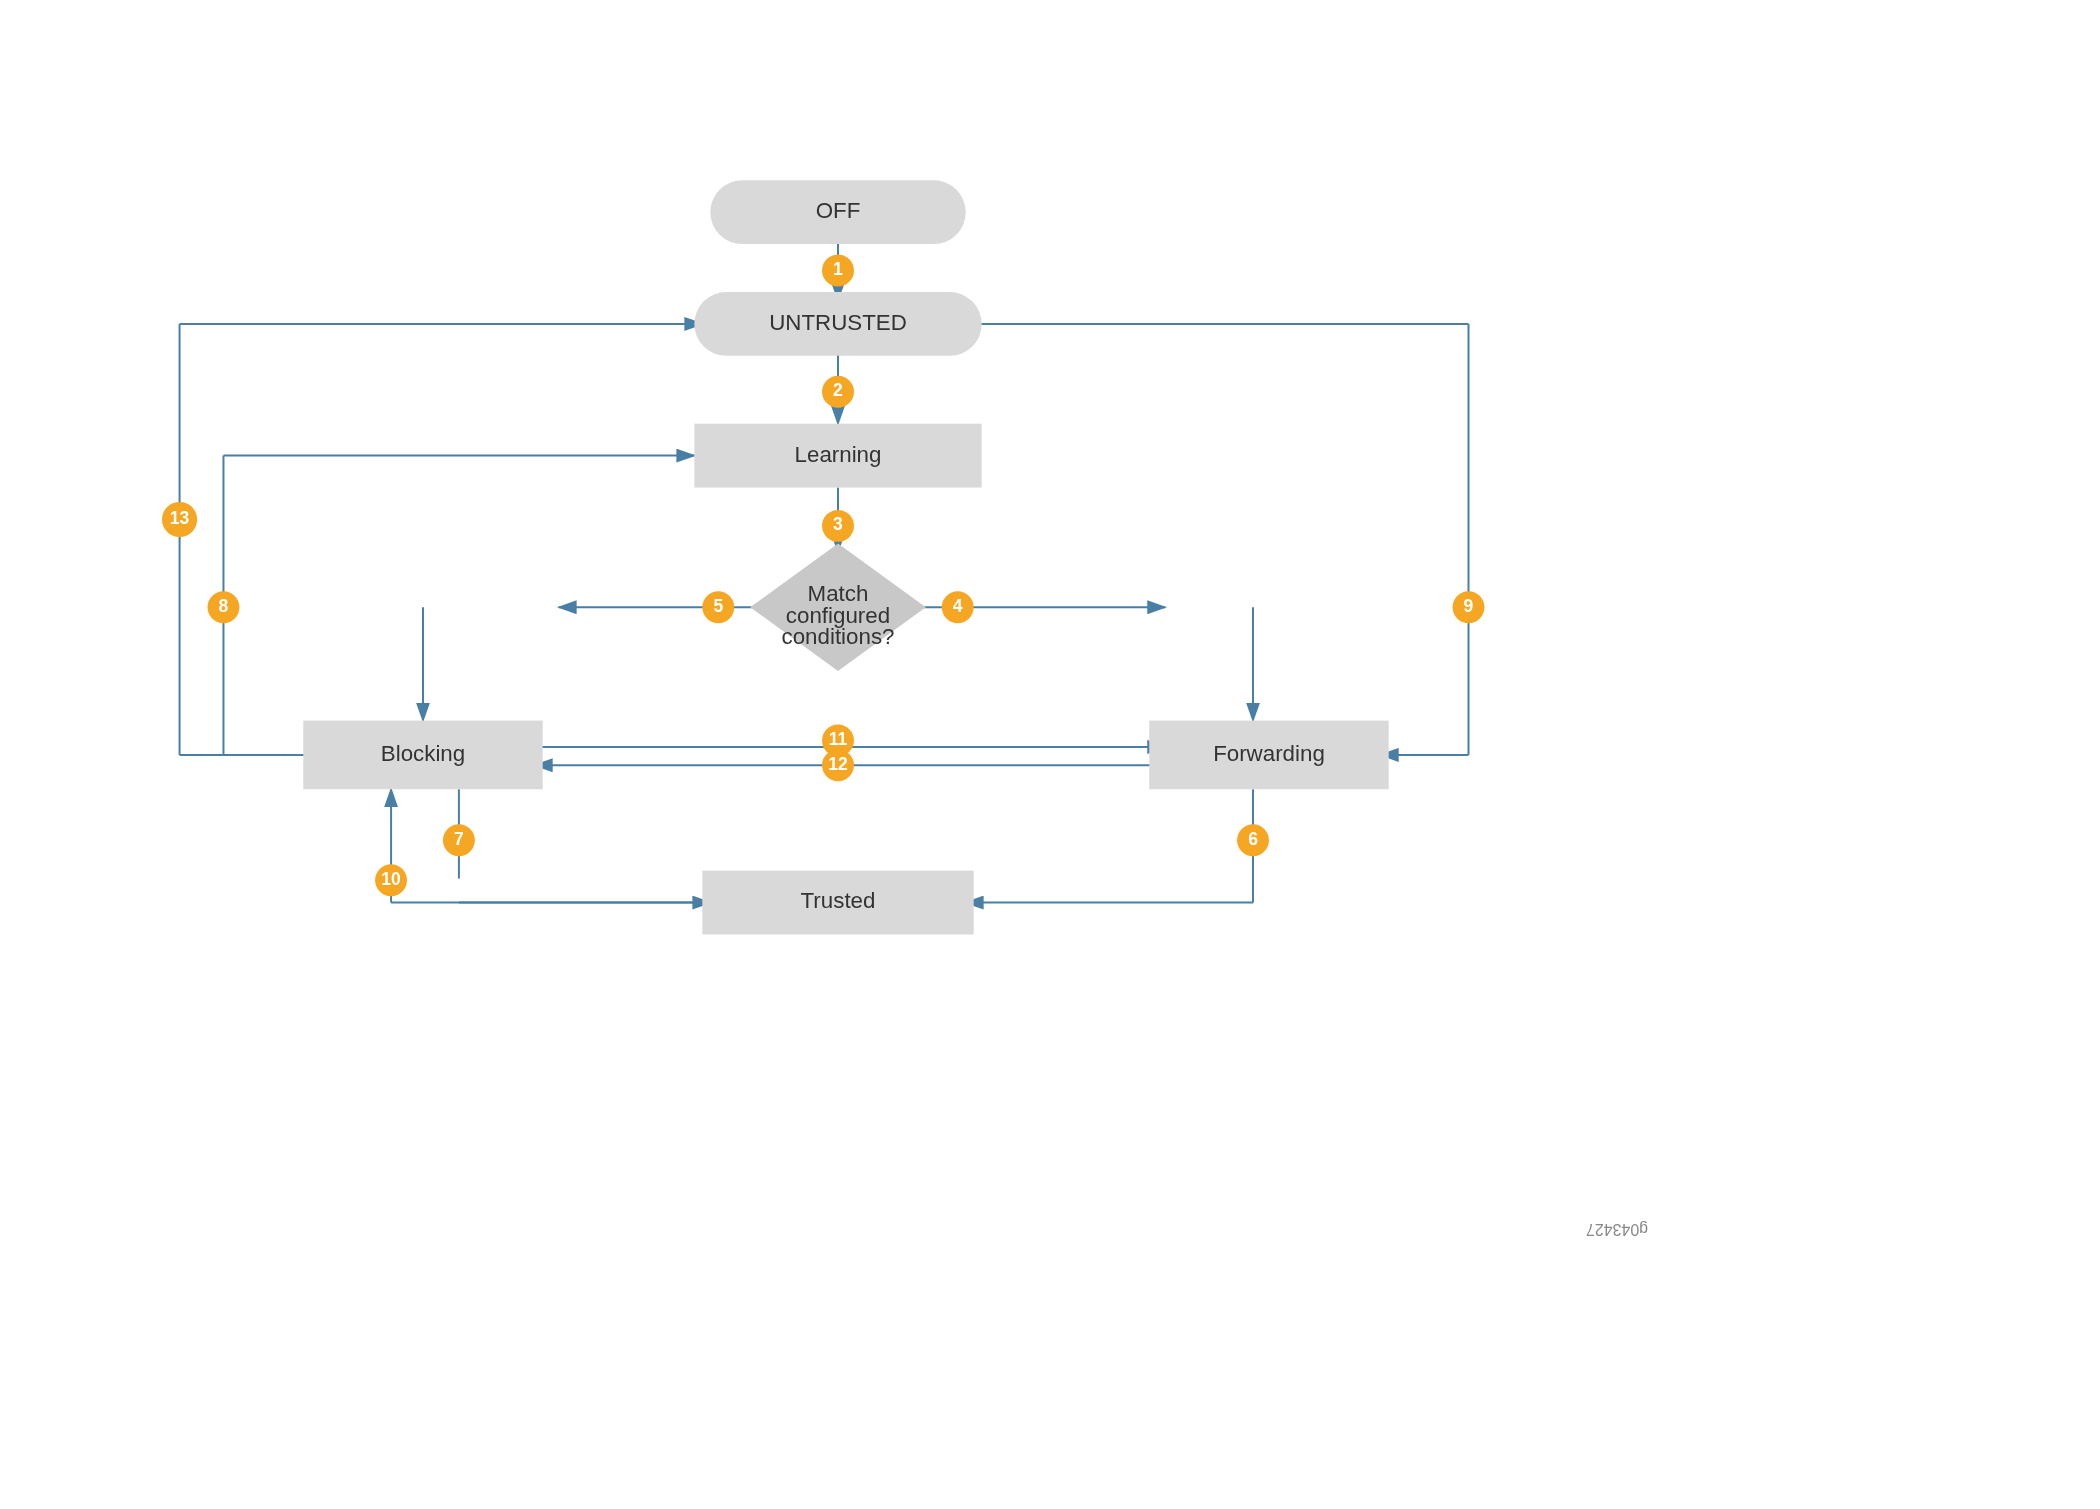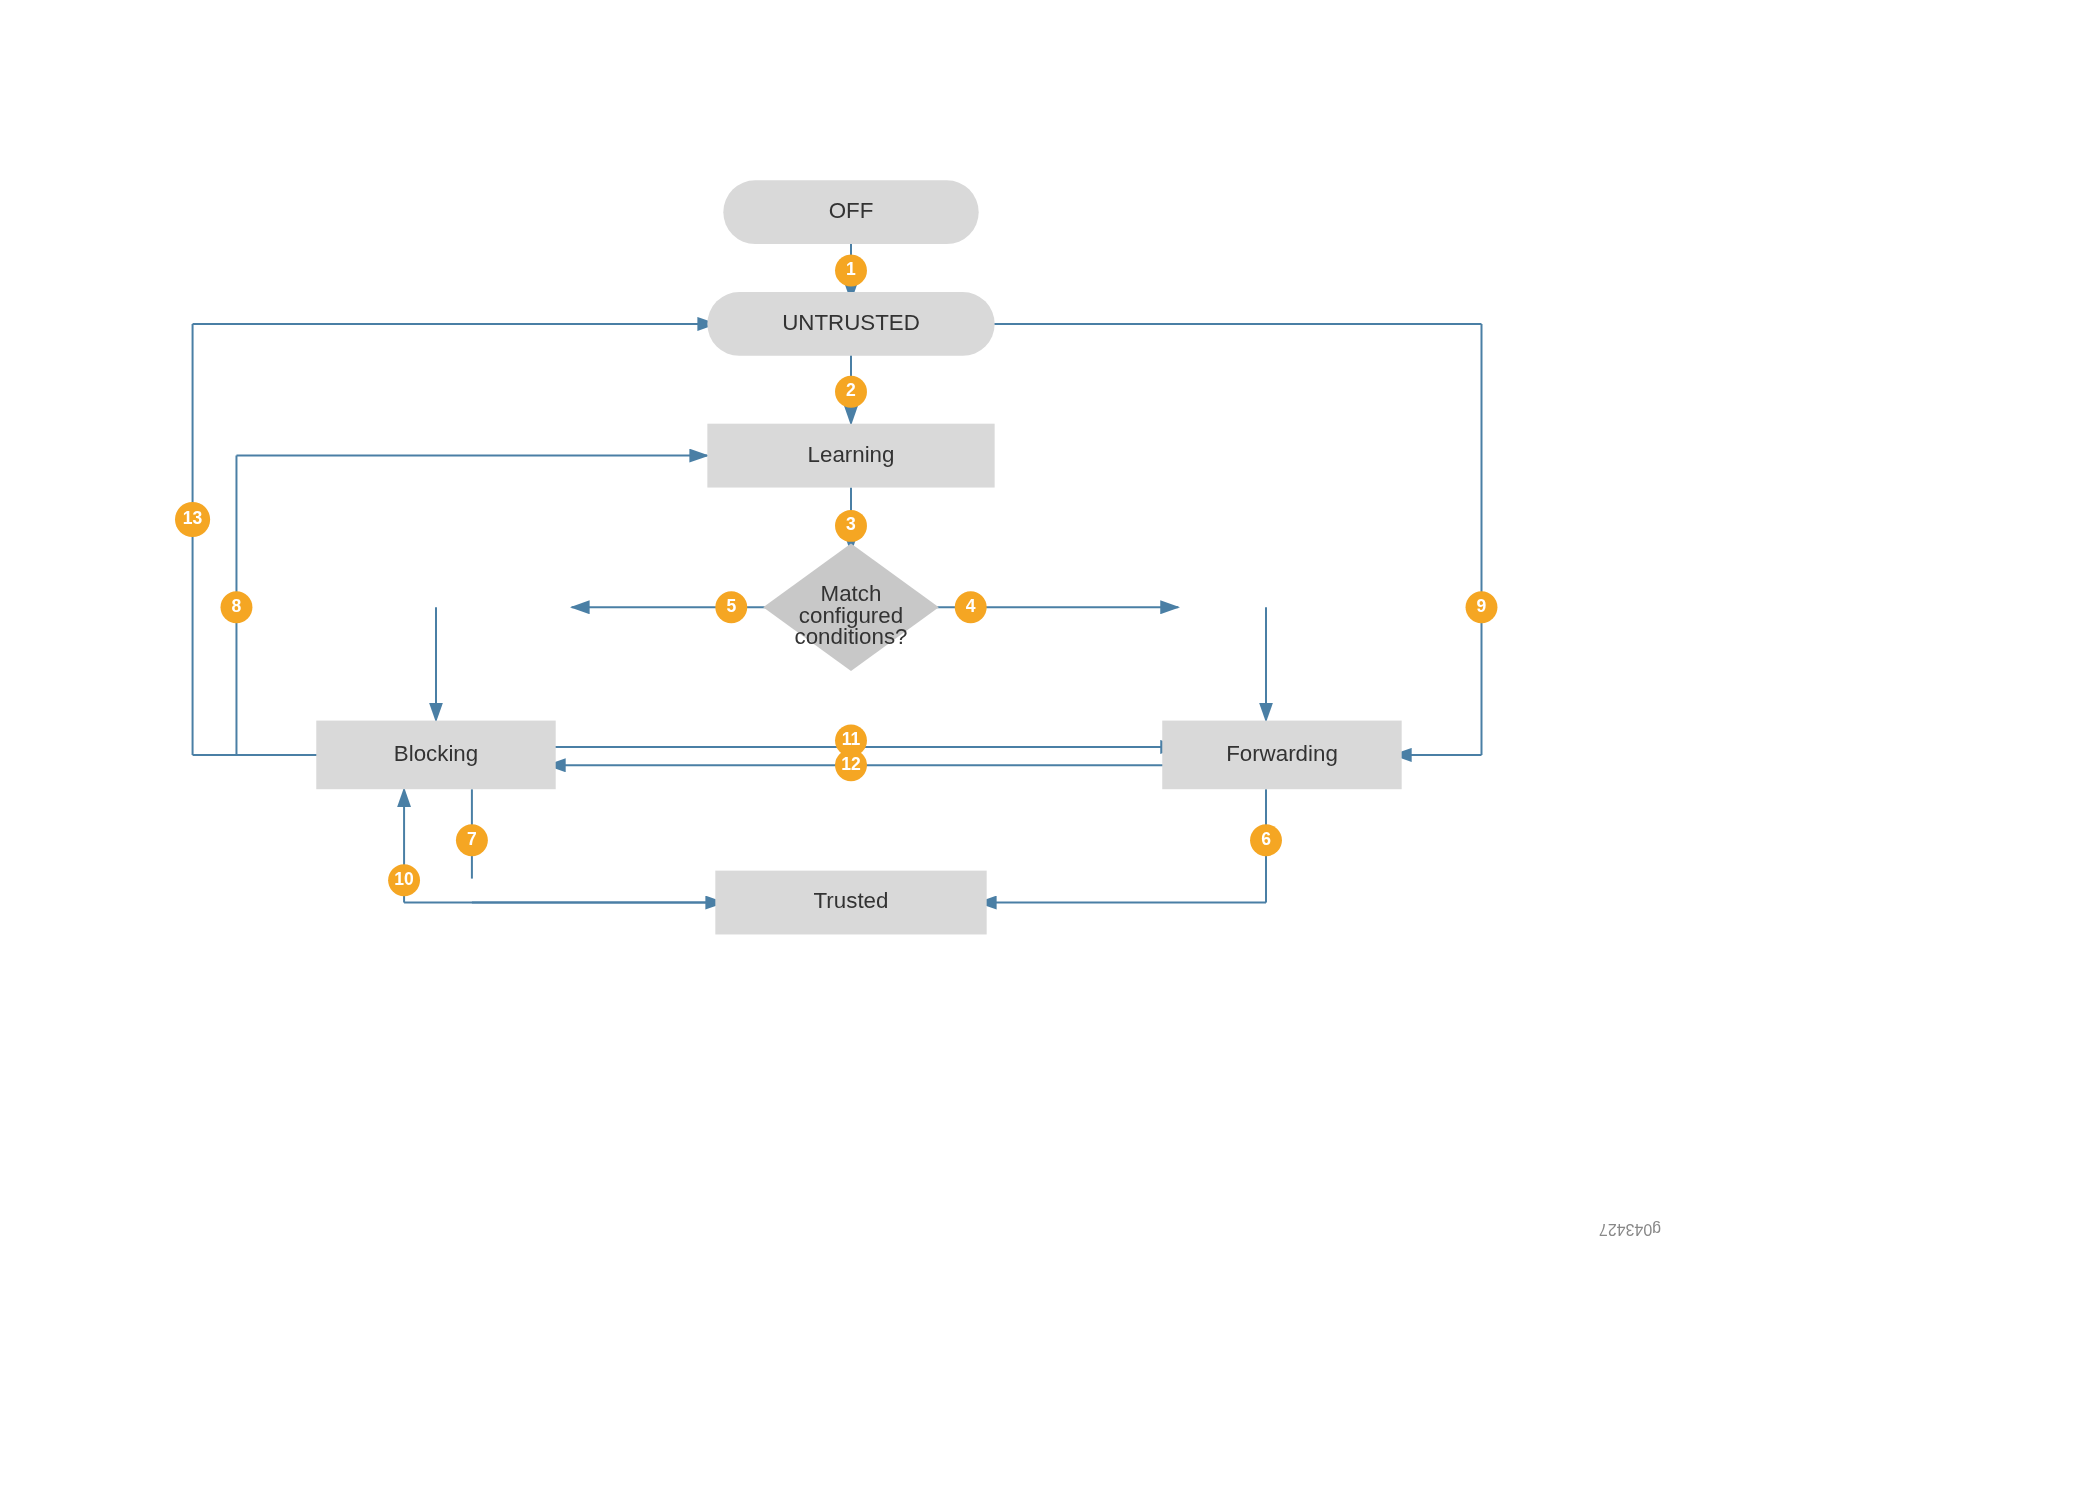--- a/index.html
+++ b/index.html
@@ -6,21 +6,21 @@
     body {
       background: #ffffff;
       font-family: Arial, sans-serif;
       width: 2100px;
       height: 1509px;
       overflow: hidden;
       position: relative;
     }
     #diagram-container {
       position: absolute;
-      top: 0; left: 13px;
+      top: 0; left: 0;
       width: 1676px;
       height: 1509px;
     }
     svg {
       width: 100%;
       height: 100%;
     }
     .node-box {
       fill: #d9d9d9;
       stroke: none;

